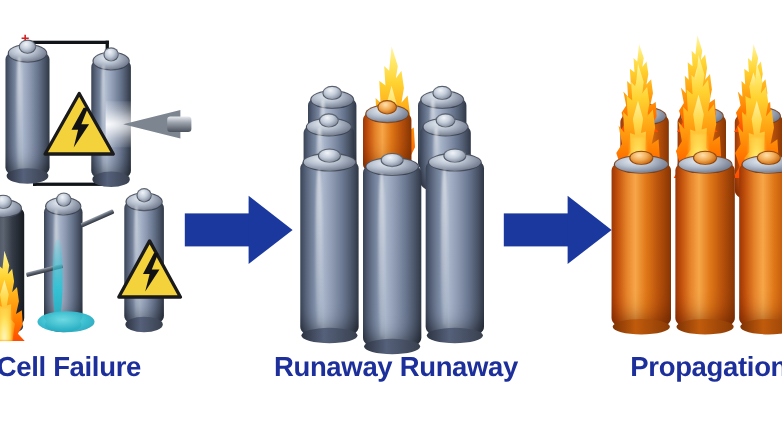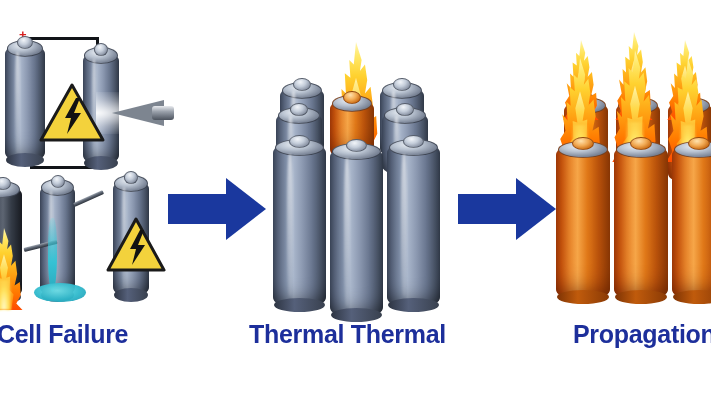--- a/index.html
+++ b/index.html
@@ -468,17 +468,17 @@
     <div class="cell hot" style="left:120px;top:128px;width:54px;height:152px;">
       <div class="body"></div>
       <div class="top"></div>
       <div class="nub"></div>
       <div class="base"></div>
     </div>
   </div>
 
   <div class="label" style="left:-3px;top:322px;">Cell Failure</div>
 
-  <div class="label" style="left:249px;top:322px;">Thermal Thermal</div>
+  <div class="label" style="left:249px;top:322px;">Runaway Runaway</div>
 
   <div class="label" style="left:573px;top:322px;">Propagation</div>
 
 </div>
 
 </body></html>

